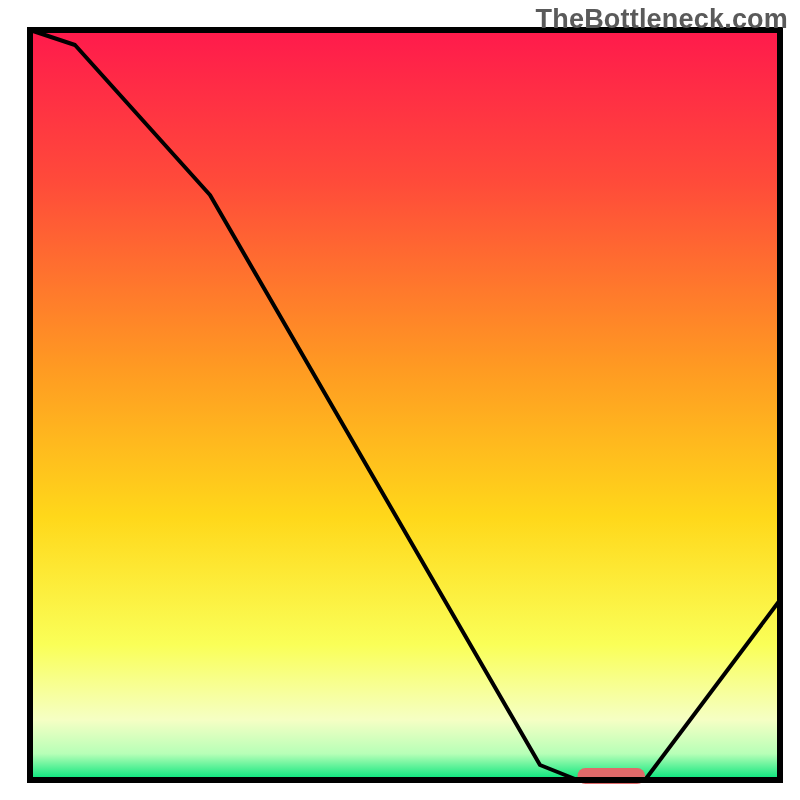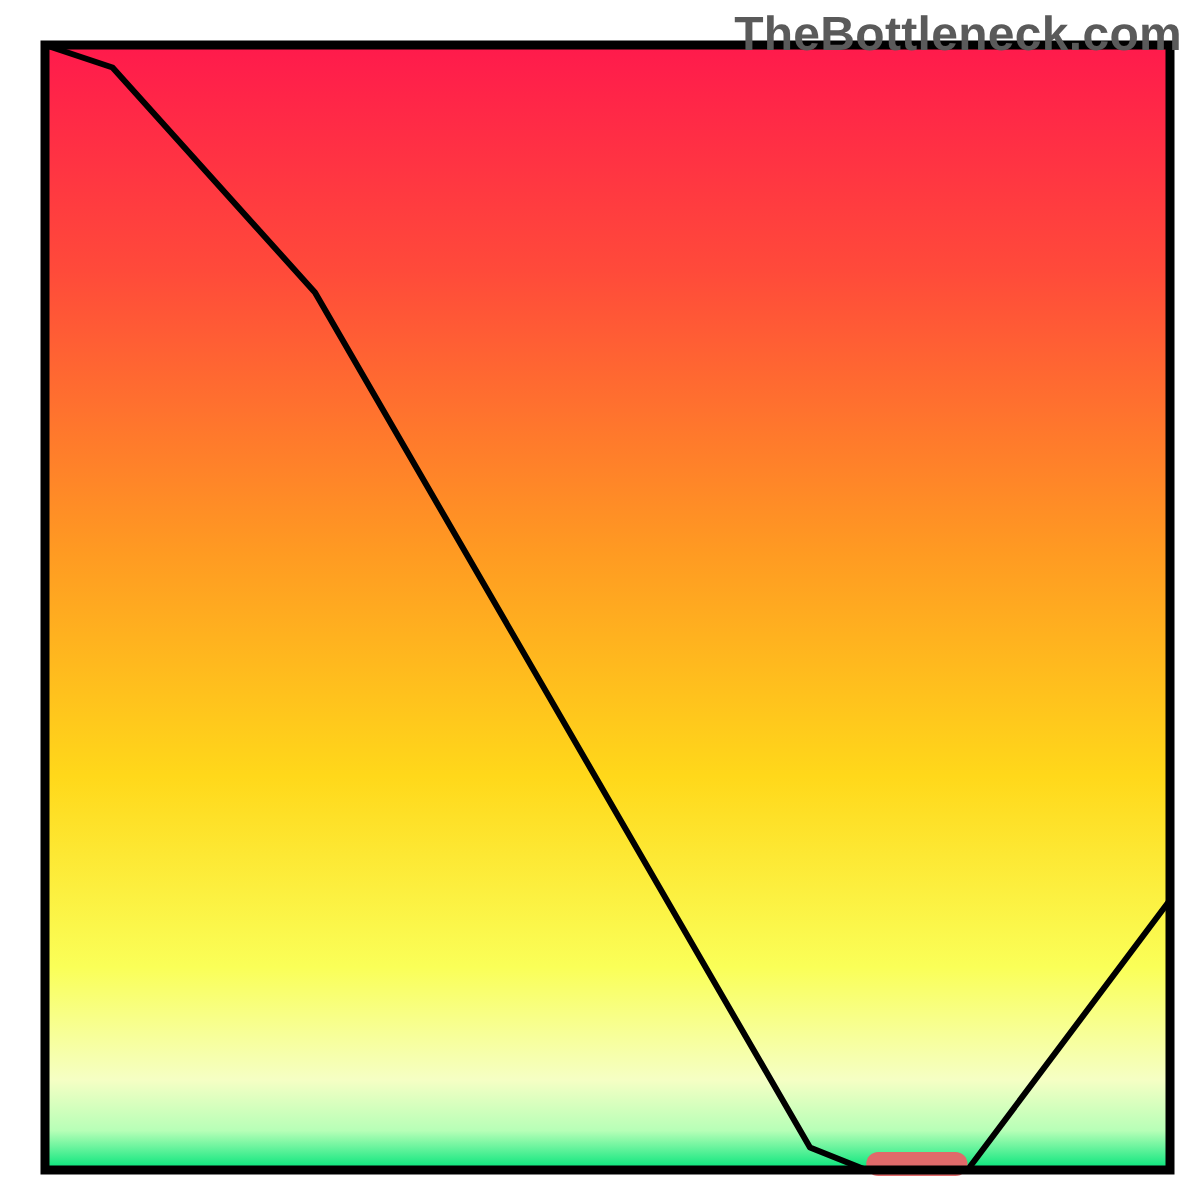--- a/index.html
+++ b/index.html
@@ -12,21 +12,21 @@
   }
   .container {
     position: relative;
     width: 800px;
     height: 800px;
   }
   .watermark {
     position: absolute;
     top: 4px;
     right: 12px;
-    font-size: 32px;
+    font-size: 27px;
     font-weight: 600;
     color: #5a5a5a;
     letter-spacing: 0.2px;
   }
   svg {
     display: block;
   }
 </style>
 </head>
 <body>

